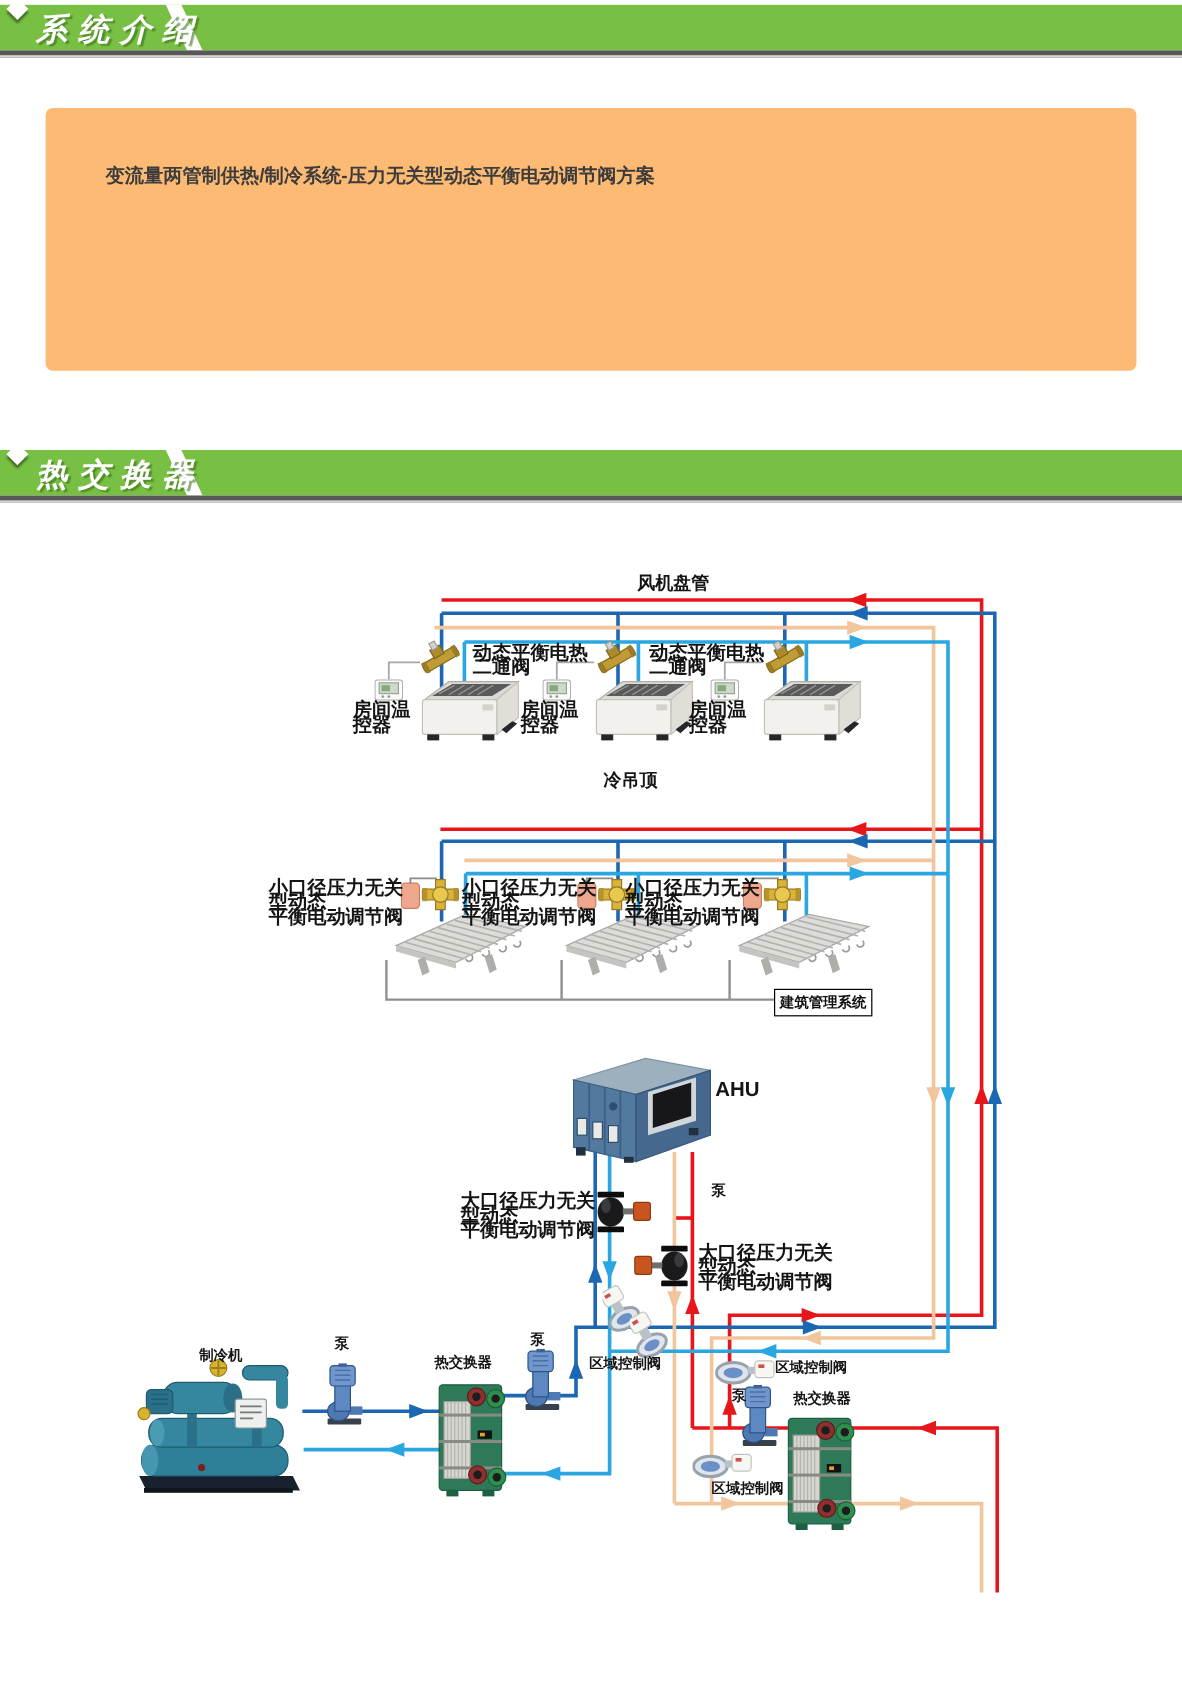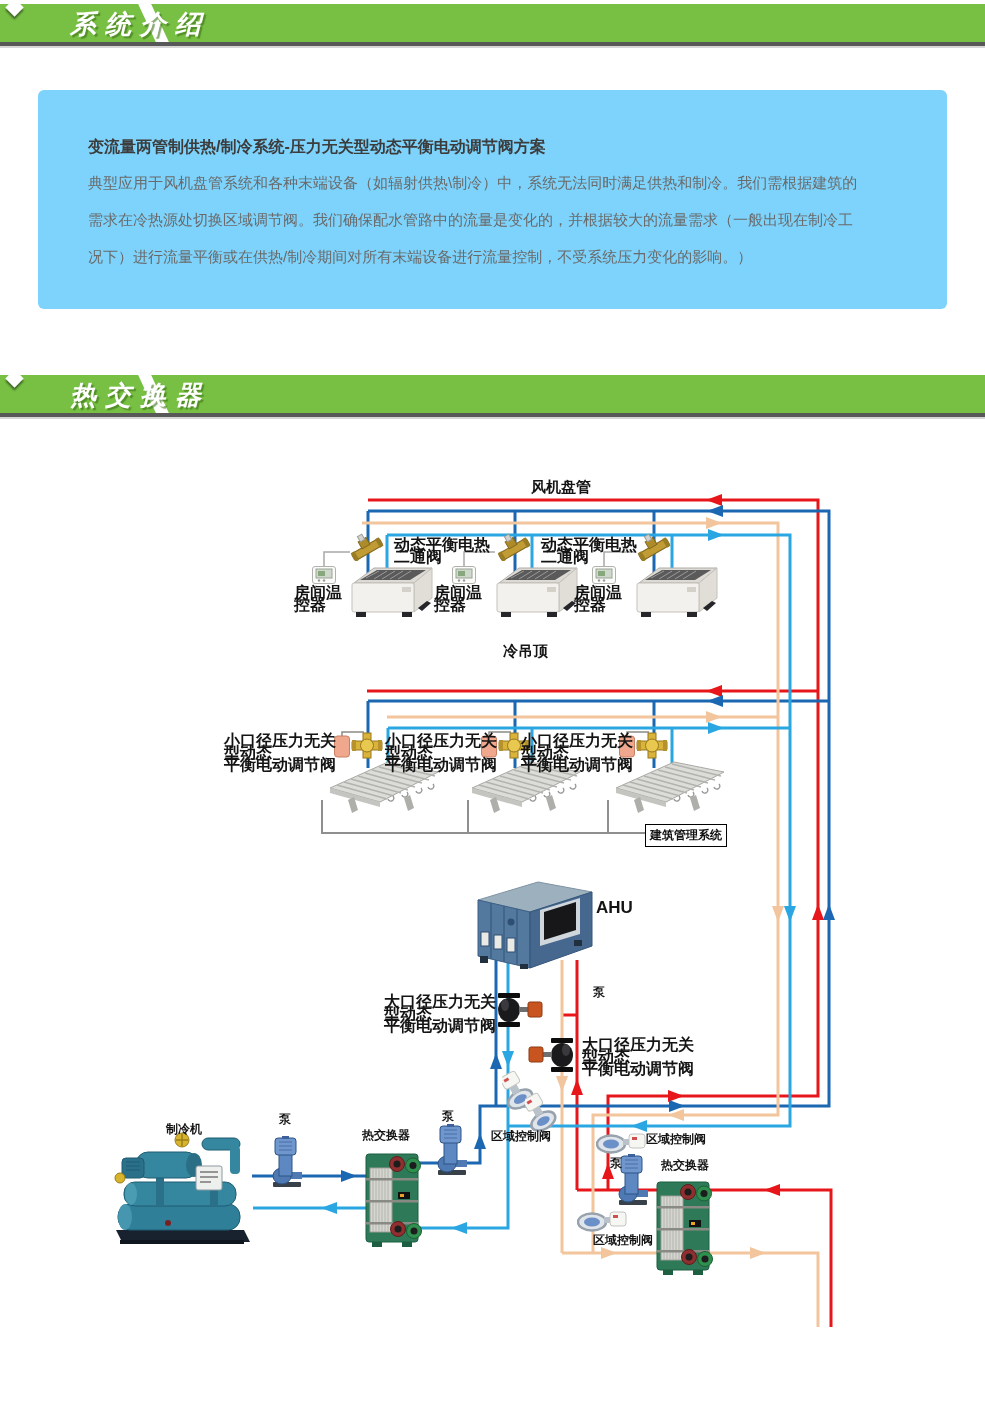--- a/index.html
+++ b/index.html
@@ -6,24 +6,24 @@
   body{width:985px;height:1421px;position:relative;overflow:hidden;
        font-family:"Liberation Sans","DejaVu Sans",sans-serif;}
 
   
   .banner{position:absolute;left:0;width:985px;height:38px;background:#77c043;}
   .banner-under{position:absolute;left:0;width:985px;height:4px;background:#585858;border-bottom:2px solid #d6d6d6;}
   .banner-slash{position:absolute;left:147px;top:0;width:13px;height:38px;background:#ffffff;transform:skewX(25deg);}
   .banner-diamond{position:absolute;left:8px;top:-3px;width:13px;height:13px;background:#ffffff;
                   transform:rotate(45deg);box-shadow:2px 2px 2px rgba(0,0,0,.45);}
   .banner-text{position:absolute;left:30px;top:3px;font-size:26px;font-weight:bold;font-style:italic;
-               color:#fff;letter-spacing:9px;text-shadow:2px 2px 1px rgba(58,108,22,.6);white-space:nowrap;margin-left:40px;}
+               color:#fff;letter-spacing:9px;text-shadow:2px 2px 1px rgba(58,108,22,.6);white-space:nowrap;}
 
   
-  .intro-box{position:absolute;left:38px;top:90px;width:909px;height:219px;background:#7dd3fc;border-radius:6px;}
+  .intro-box{position:absolute;left:38px;top:90px;width:909px;height:219px;background:#fdba74;border-radius:6px;}
   .intro-title{position:absolute;left:50px;top:47px;font-size:16px;font-weight:bold;color:#3c3c3c;white-space:nowrap;}
   .intro-body{position:absolute;left:50px;top:74px;width:770px;font-size:15px;line-height:37px;color:#6a6a6a;}
   #pipes{position:absolute;left:0;top:0;width:985px;height:1421px;}
   .equip{position:absolute;}
   .dlabel{position:absolute;font-weight:bold;color:#141414;font-size:12px;line-height:13px;white-space:nowrap;}
   .dlabel.center{white-space:normal;}
   .dlabel.big{font-size:15px;}
   .dlabel.small{font-size:16px;line-height:12px;}
   .bms-box{position:absolute;border:1px solid #000;background:#fff;font-weight:bold;font-size:12px;
            padding:2px 4px;color:#111;white-space:nowrap;}
@@ -33,21 +33,20 @@
 
 <div class="banner" style="top:4px">
   <div class="banner-slash"></div>
   <div class="banner-diamond"></div>
   <div class="banner-text">系统介绍</div>
 </div>
 <div class="banner-under" style="top:42px"></div>
 
 <div class="intro-box">
   <div class="intro-title">变流量两管制供热/制冷系统-压力无关型动态平衡电动调节阀方案</div>
-  <div class="intro-body">典型应用于风机盘管系统和各种末端设备（如辐射供热\制冷）中，系统无法同时满足供热和制冷。我们需根据建筑的需求在冷热源处切换区域调节阀。我们确保配水管路中的流量是变化的，并根据较大的流量需求（一般出现在制冷工况下）进行流量平衡或在供热/制冷期间对所有末端设备进行流量控制，不受系统压力变化的影响。）</div>
 </div>
 
 <div class="banner" style="top:375px">
   <div class="banner-slash"></div>
   <div class="banner-diamond"></div>
   <div class="banner-text">热交换器</div>
 </div>
 <div class="banner-under" style="top:413px"></div>
 
 <svg id="pipes" viewBox="0 0 985 1421">

